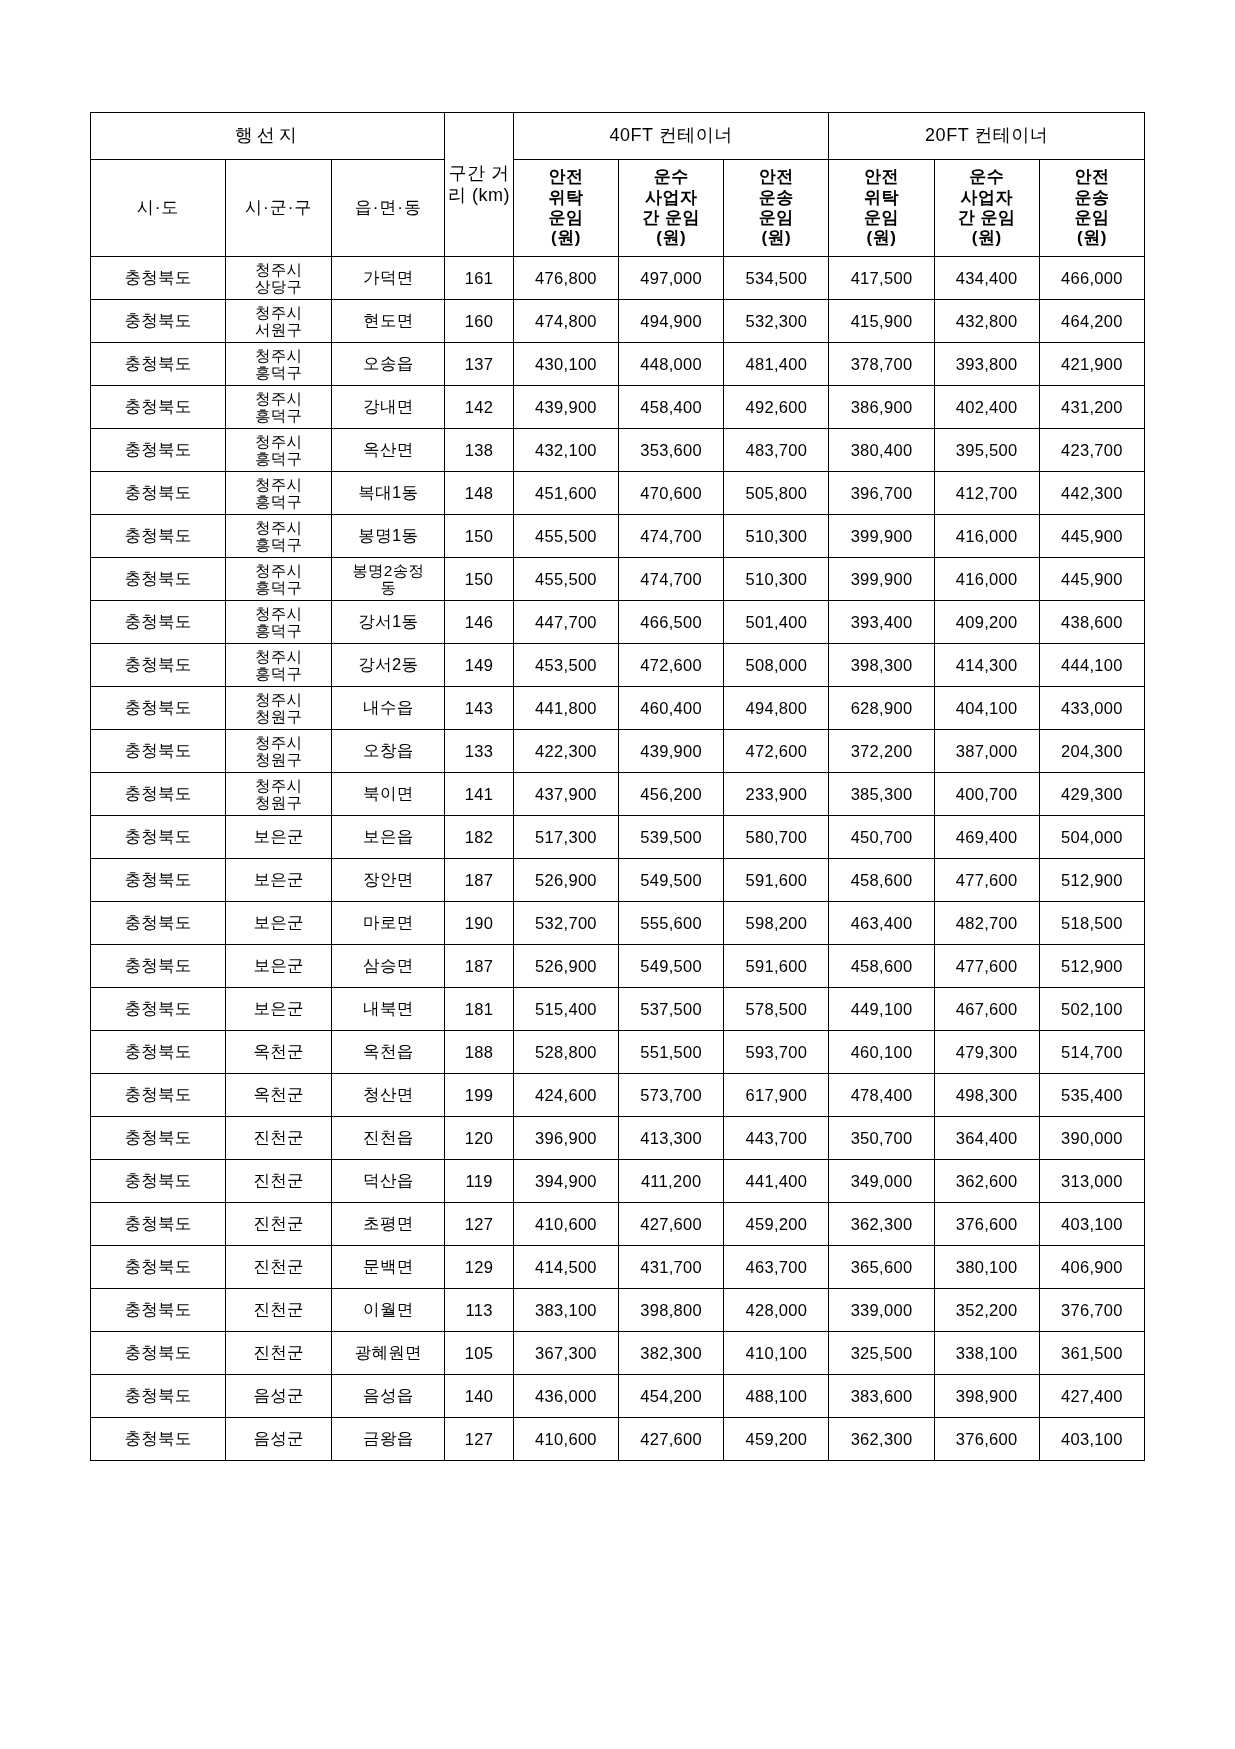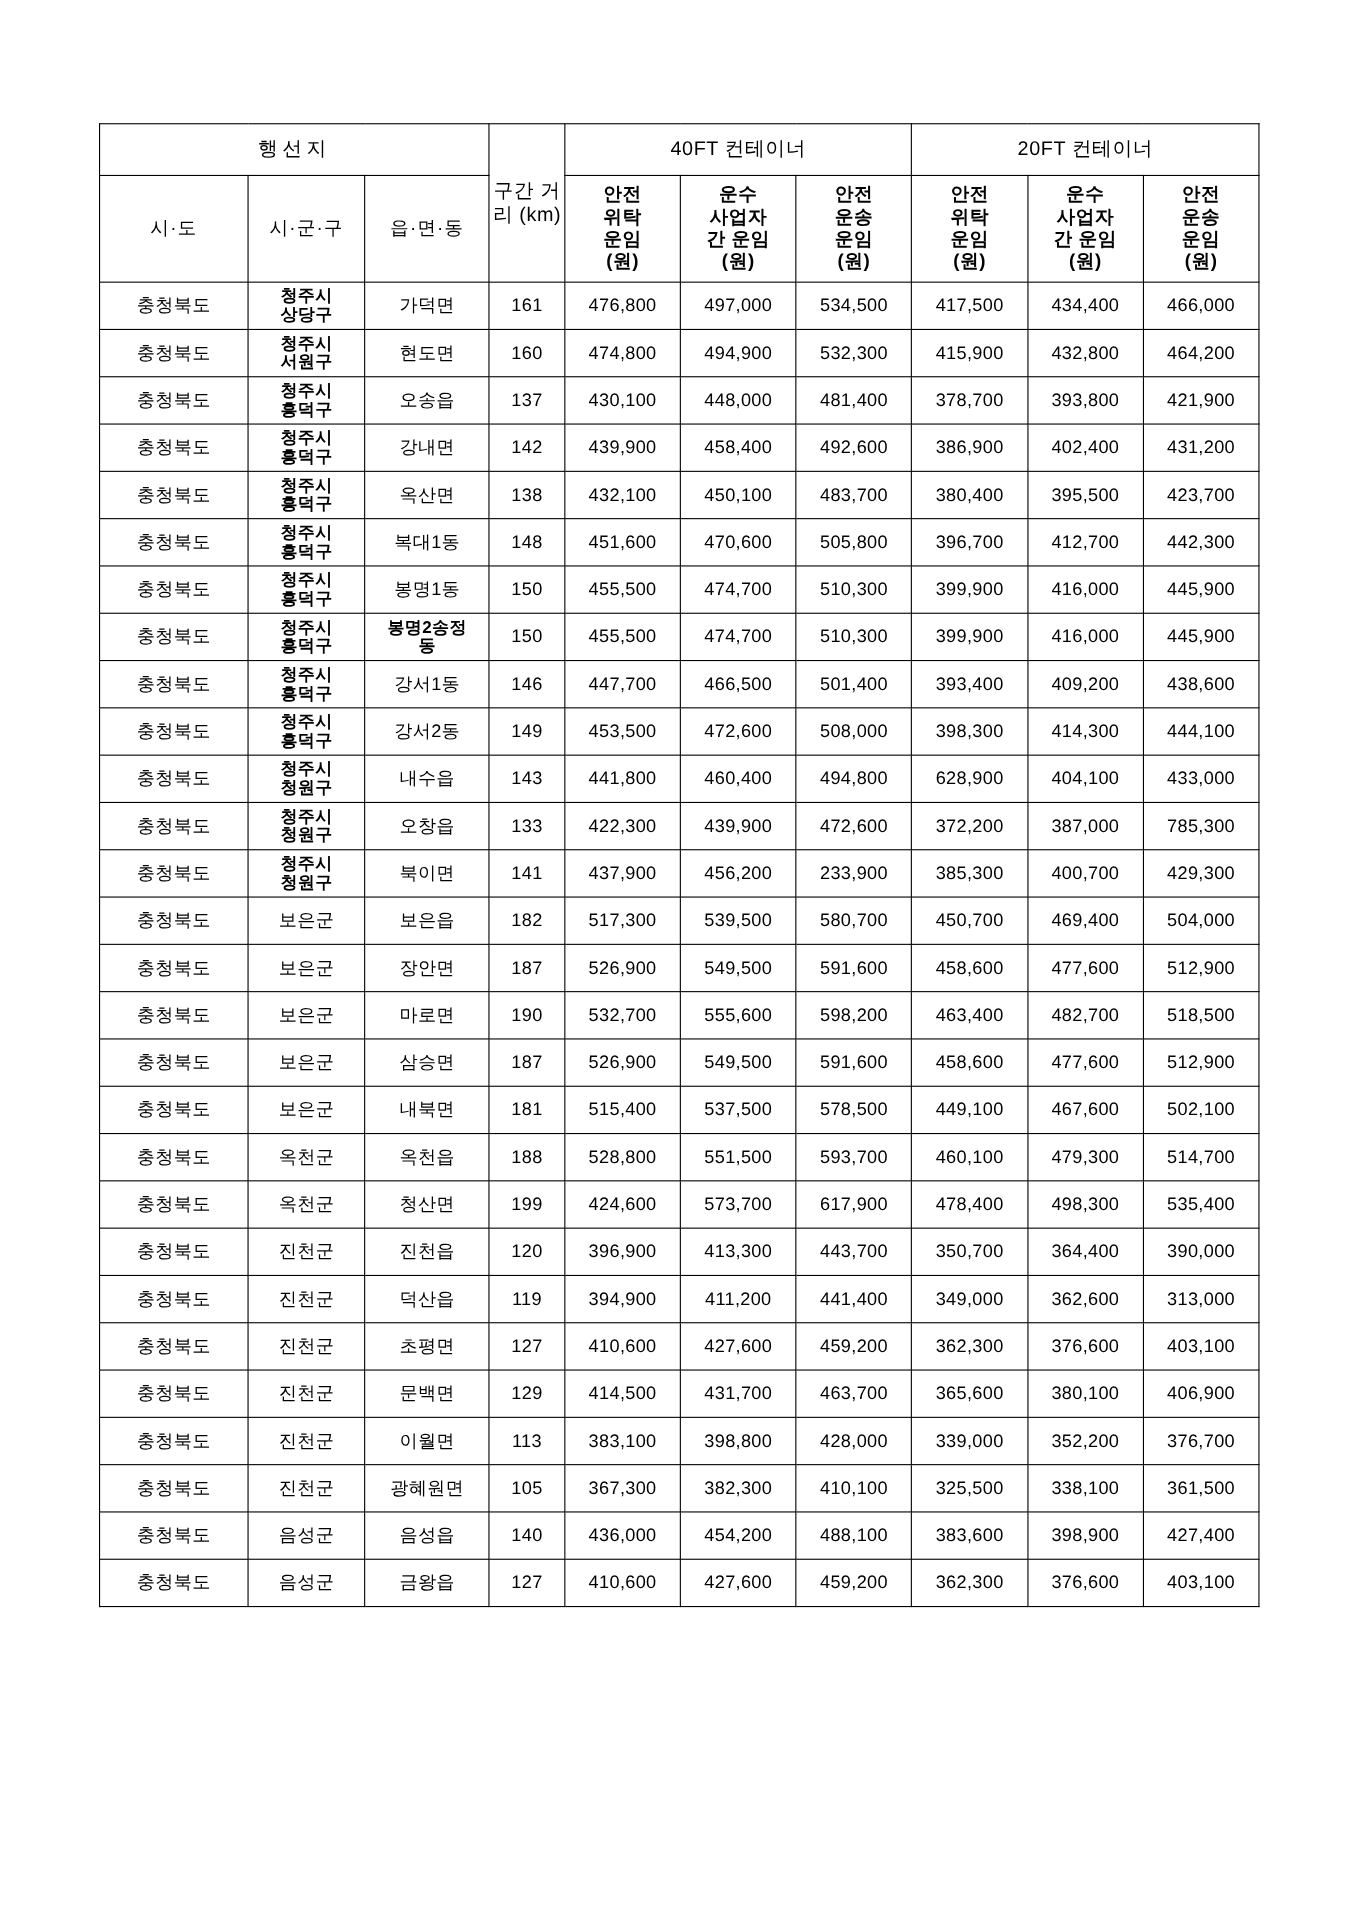--- a/index.html
+++ b/index.html
@@ -69,21 +69,20 @@
     height: 42px;
     font-size: 16.5px;
     letter-spacing: 0.3px;
   }
   tbody td.two-line {
     font-size: 15.5px;
     line-height: 1.12;
   }
   tbody td.two-line span {
     display: block;
-    font-weight: bold;
   }
   .page-number {
     position: absolute;
     bottom: 160px;
     left: 0;
     width: 100%;
     text-align: center;
     font-size: 18px;
     letter-spacing: 2px;
   }
@@ -224,21 +223,21 @@
         </tr>
         <tr>
           <td>충청북도</td>
           <td class="two-line">
             <span>청주시</span>
             <span>흥덕구</span>
           </td>
           <td>옥산면</td>
           <td>138</td>
           <td>432,100</td>
-          <td>450,100</td>
+          <td>353,600</td>
           <td>483,700</td>
           <td>380,400</td>
           <td>395,500</td>
           <td>423,700</td>
         </tr>
         <tr>
           <td>충청북도</td>
           <td class="two-line">
             <span>청주시</span>
             <span>흥덕구</span>
@@ -336,21 +335,21 @@
             <span>청주시</span>
             <span>청원구</span>
           </td>
           <td>오창읍</td>
           <td>133</td>
           <td>422,300</td>
           <td>439,900</td>
           <td>472,600</td>
           <td>372,200</td>
           <td>387,000</td>
-          <td>785,300</td>
+          <td>204,300</td>
         </tr>
         <tr>
           <td>충청북도</td>
           <td class="two-line">
             <span>청주시</span>
             <span>청원구</span>
           </td>
           <td>북이면</td>
           <td>141</td>
           <td>437,900</td>

